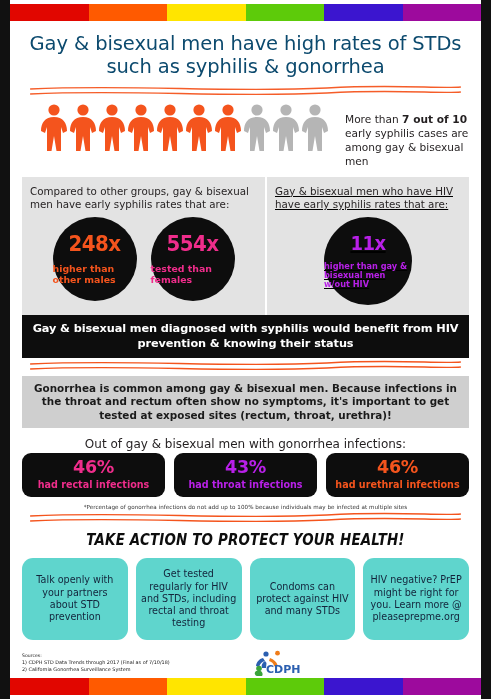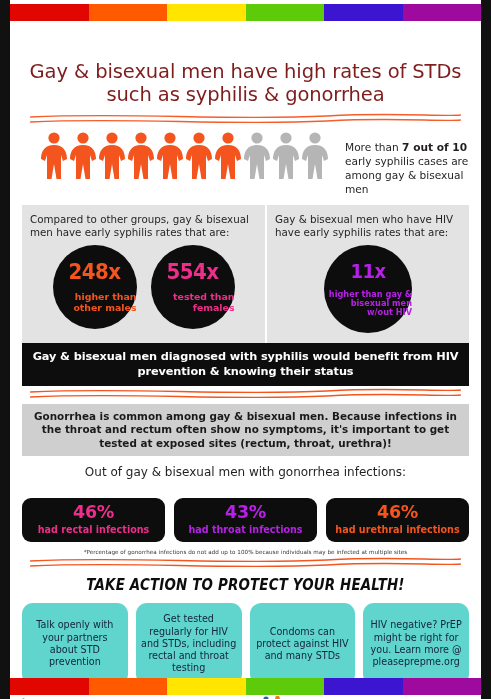--- a/index.html
+++ b/index.html
@@ -34,25 +34,24 @@
     position:absolute; left:10px; right:10px; top:21px; bottom:21px;
     background:#fff; z-index:2;
     padding:0 12px;
   }
 
   
   .title{
     text-align:center;
     font-size:19.5px;
     line-height:1.16;
-    color:#7f1d1d;
+    color:#0c4a6e;
     font-weight:400;
     letter-spacing:-0.1px;
     padding-top:12px;
-    margin-top:28px;
   }
   .title .l2{display:block;}
 
   
   .wave{
     display:block; width:100%; height:16px;
   }
   .wave.w1{margin-top:5px;}
 
   
@@ -70,29 +69,29 @@
   .people-caption b{font-weight:700;}
 
   
   .panels{
     display:flex; gap:2px; margin-top:8px;
   }
   .panel{
     background:#e3e3e3; padding:8px 8px 10px 8px;
   }
   .panel.left{flex:0 0 243px;}
-  .panel.right{flex:1 1 auto;}
+  .panel.right{flex:1 1 auto;text-decoration:underline;}
   .panel-head{
     font-size:10.3px; line-height:1.3; color:#231f20; margin-bottom:6px;
   }
   .circles{display:flex; justify-content:center; gap:14px;}
   .circle{
     width:84px;height:84px;border-radius:50%;background:#0d0d0d;
     display:flex;flex-direction:column;align-items:center;justify-content:center;
-    text-align:right;
+    text-align:left;
   }
   .circle.big{width:88px;height:88px;}
   .circle .big-num{
     font-size:22px;font-weight:700;line-height:1;letter-spacing:-0.5px;
     font-family:"DejaVu Sans Condensed","Liberation Sans",sans-serif;
   }
   .circle .sub{
     font-size:9.4px;font-weight:700;line-height:1.14;margin-top:9px;
   }
   .circle .big-num.sm{font-size:20px;}
@@ -109,21 +108,21 @@
   .note{
     background:#cfcfcf; color:#1a1a1a; text-align:center;
     font-size:10.4px; font-weight:700; line-height:1.3;
     padding:6px 8px; margin-top:2px;
   }
   .sub-lead{
     text-align:center;font-size:12px;color:#231f20;margin-top:9px;
   }
 
   
-  .pills{display:flex; gap:9px; margin-top:19px; justify-content:center;}
+  .pills{display:flex; gap:9px; margin-top:2px; justify-content:center;}
   .pill{
     flex:1 1 0; background:#0d0d0d; border-radius:9px;
     text-align:center; padding:6px 4px 7px 4px;
   }
   .pill .pct{font-size:17.5px;font-weight:700;line-height:1;letter-spacing:-0.3px;}
   .pill .lbl{font-size:9.6px;font-weight:700;line-height:1.1;margin-top:3px;}
   .footnote{
     text-align:center;font-size:5.6px;color:#333;margin-top:7px;letter-spacing:0.05px;
   }
 

